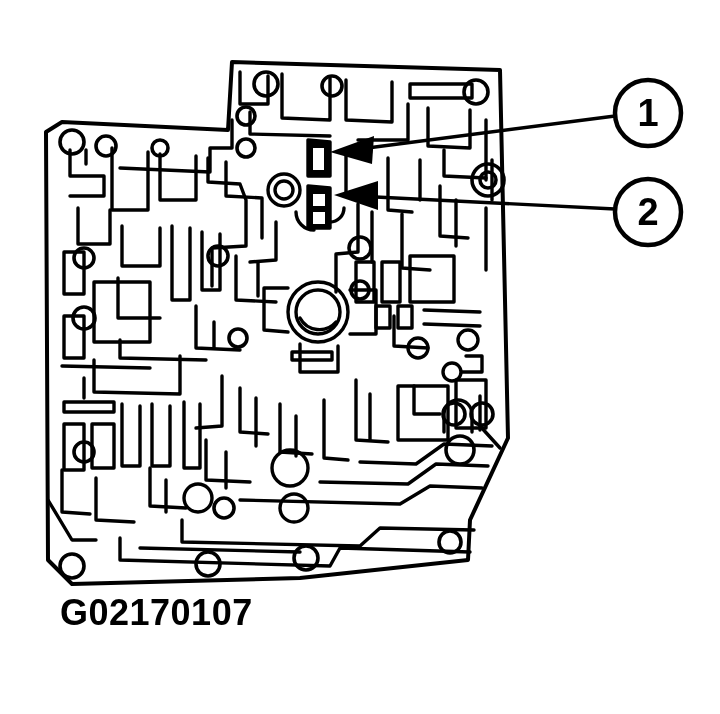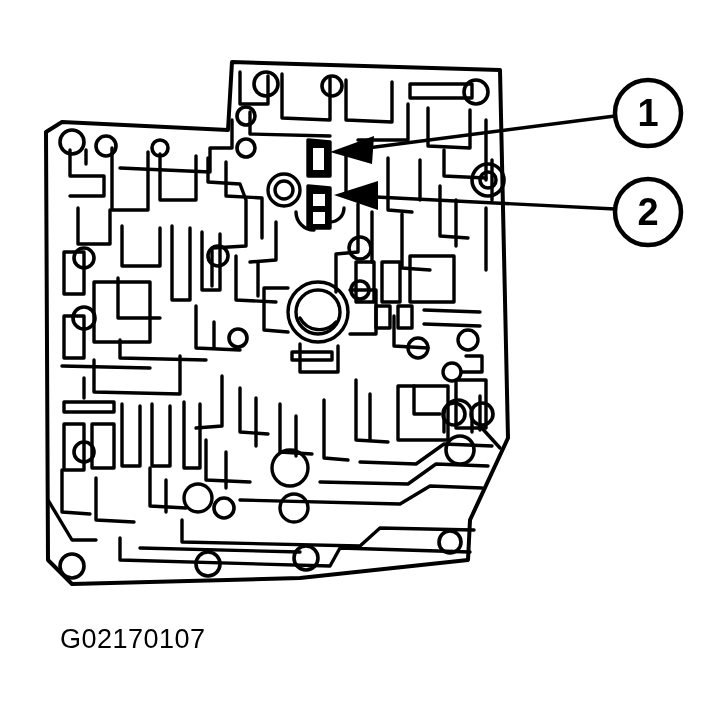--- a/index.html
+++ b/index.html
@@ -17,24 +17,24 @@
   #figure {
     position: absolute;
     left: 0;
     top: 0;
     width: 720px;
     height: 714px;
   }
   .fig-caption {
     position: absolute;
     left: 60px;
-    top: 624px;
+    top: 592px;
     font-family: "Liberation Sans", sans-serif;
-    font-size: 27px;
-    font-weight: 400;
+    font-size: 36px;
+    font-weight: 700;
     letter-spacing: 0.5px;
     color: #000000;
     white-space: nowrap;
   }
 </style>
 </head>
 <body>
 
 <svg id="figure" viewBox="0 0 720 714" xmlns="http://www.w3.org/2000/svg">
 

